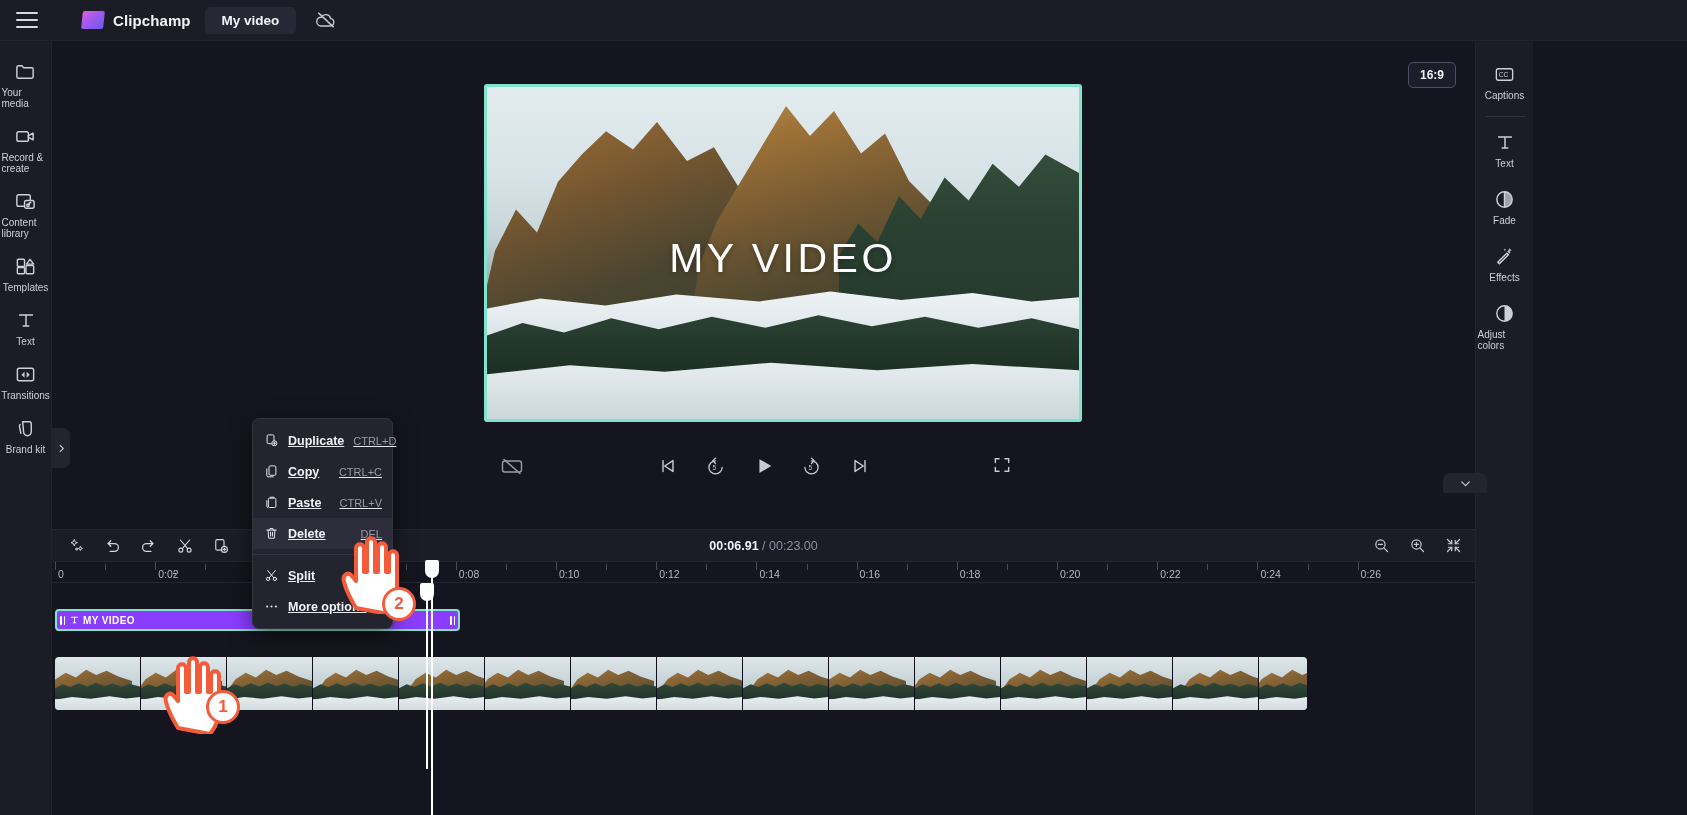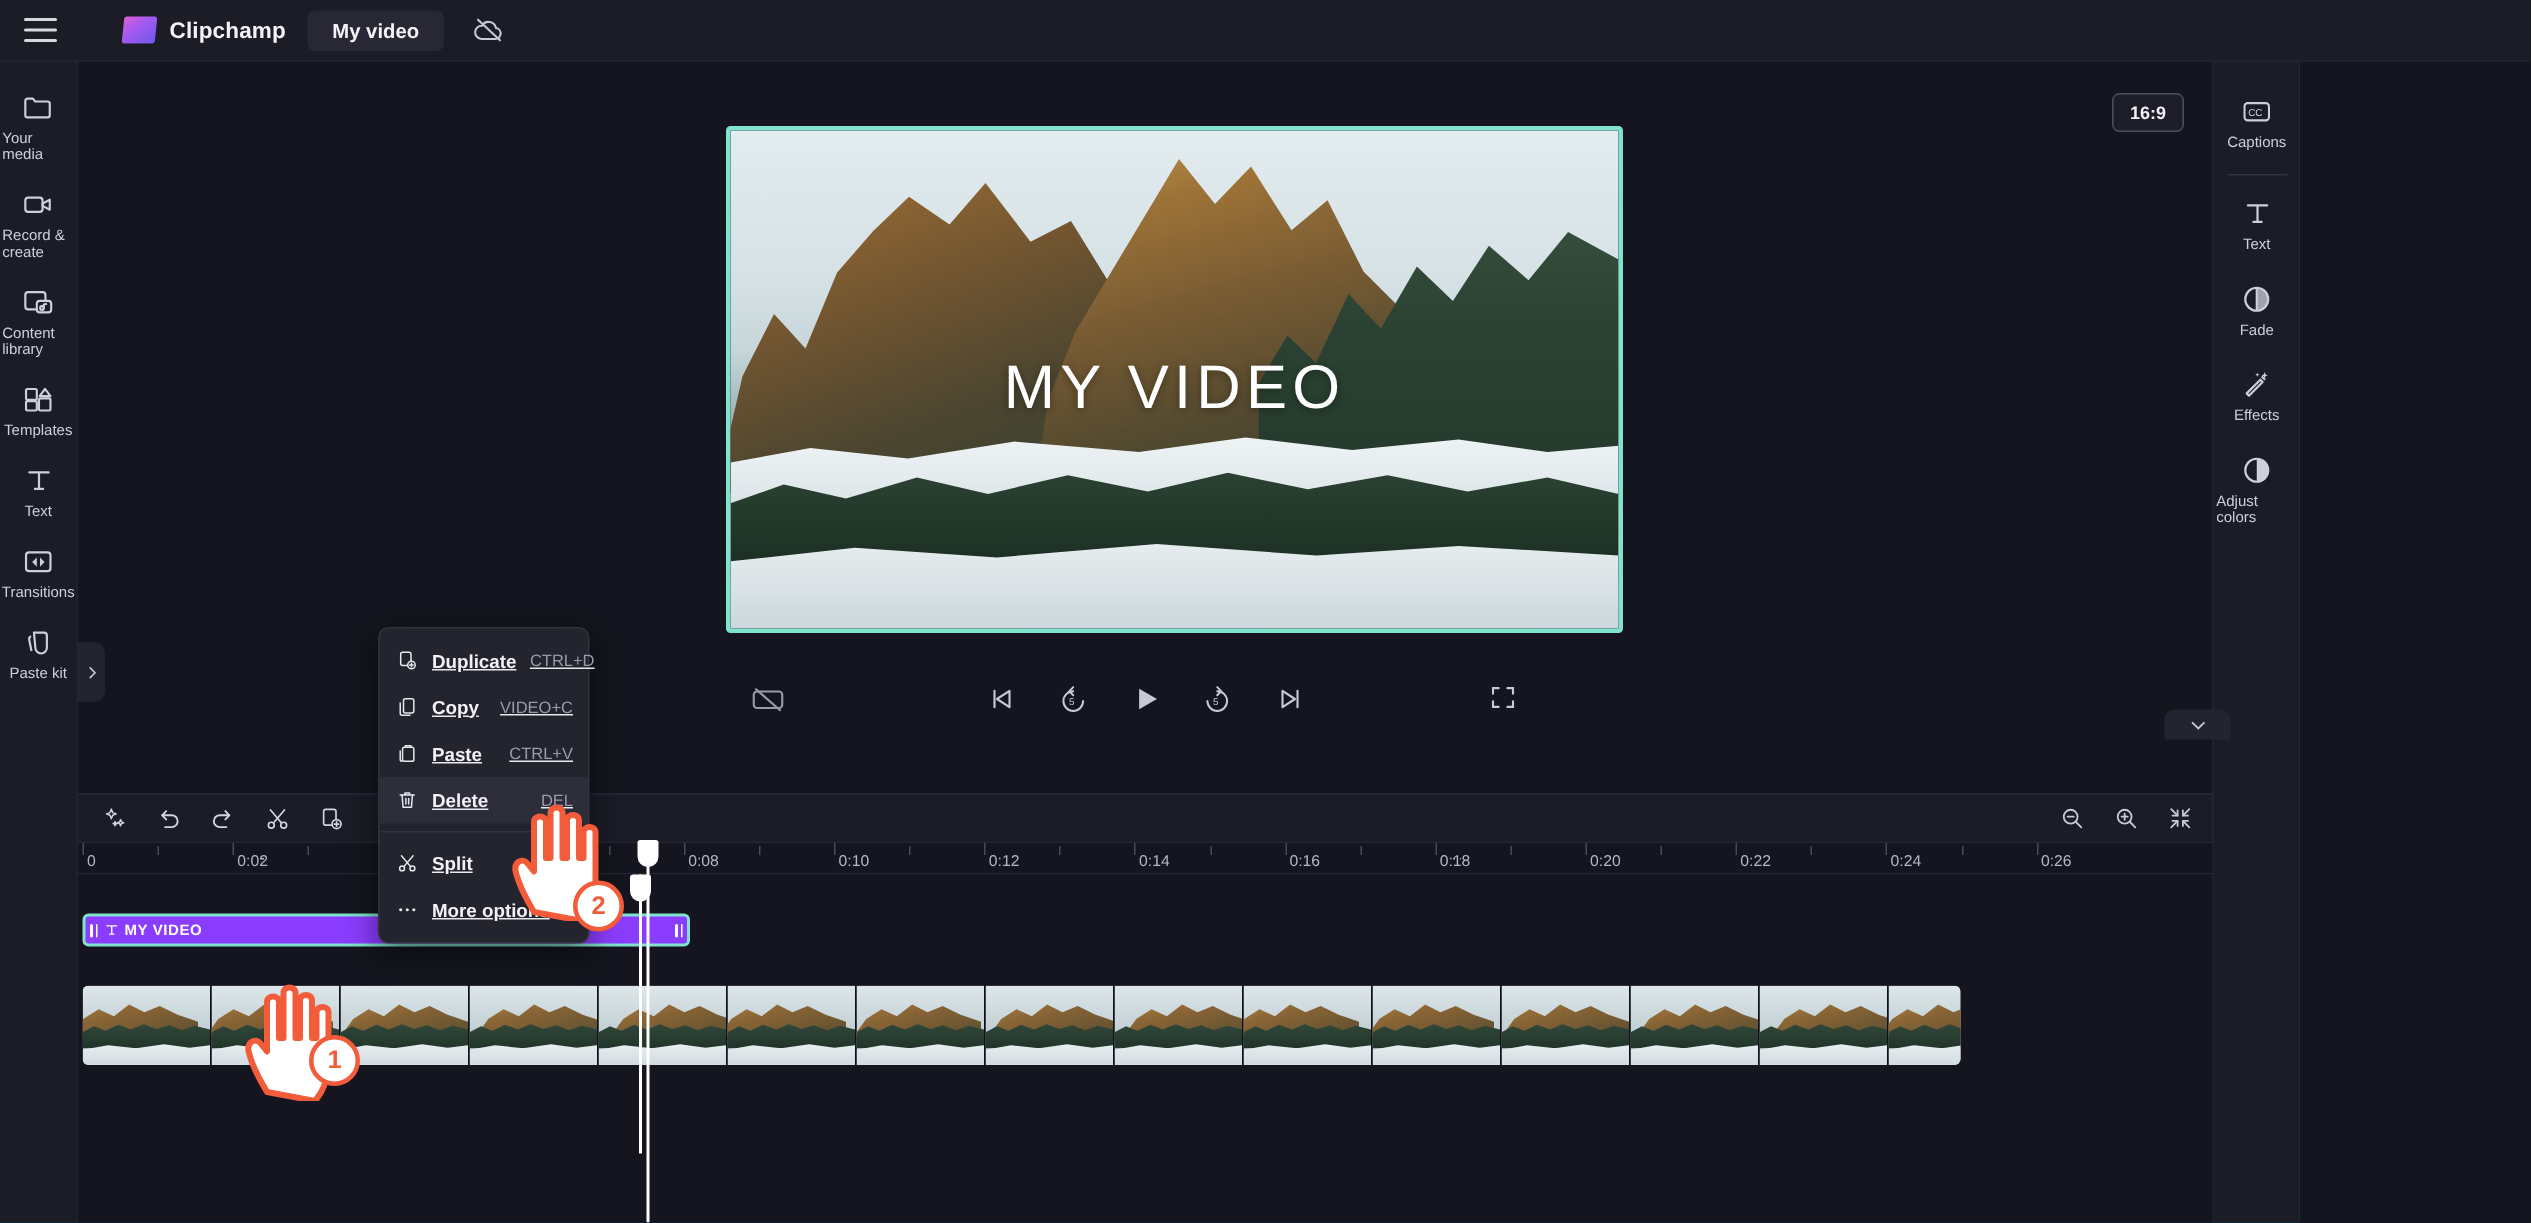--- a/index.html
+++ b/index.html
@@ -315,21 +315,21 @@
       </span>
       <span class="lbl">Transitions</span>
     </div>
     <div class="rail-item">
       <span class="rail-icon">
         <svg width="23" height="23" viewBox="0 0 24 24" fill="none" stroke="#cfcfdb" stroke-width="1.5" stroke-linejoin="round">
           <path d="M9 5h7a2 2 0 0 1 2 2v8.5c0 2.2-1.8 4-4 4s-4-1.8-4-4z"></path>
           <path d="M7 7.5c-1 .4-1.5 1.2-1.3 2.2l1.6 8"></path>
         </svg>
       </span>
-      <span class="lbl">Paste kit</span>
+      <span class="lbl">Brand kit</span>
     </div>
   </div>
 
   <div class="panel-collapse">
     <svg width="11" height="11" viewBox="0 0 24 24" fill="none" stroke="#c7c7d4" stroke-width="2.4" stroke-linecap="round">
       <path d="M9 5l7 7-7 7"></path>
     </svg>
   </div>
 
   <div class="right-rail">
@@ -487,20 +487,25 @@
             <path d="M8.4 15.6L18.2 4M15.6 15.6L5.8 4"></path>
           </svg>
         </div>
         <div class="tl-tool">
           <svg width="18" height="18" viewBox="0 0 24 24" fill="none" stroke="#d4d4df" stroke-width="1.5" stroke-linejoin="round">
             <rect x="5" y="3.5" width="11" height="14" rx="2"></rect>
             <circle cx="16.5" cy="16.5" r="4" fill="#1c1c27"></circle>
             <path d="M16.5 14.6v3.8M14.6 16.5h3.8" stroke-linecap="round"></path>
           </svg>
         </div>
+      </div>
+      <div class="tl-time">
+        <b>00:06.91</b>
+        <span>/</span>
+        <span>00:23.00</span>
       </div>
       <div class="tl-zoom">
         <div>
           <svg width="17" height="17" viewBox="0 0 24 24" fill="none" stroke="#c9c9d6" stroke-width="1.7" stroke-linecap="round">
             <circle cx="10.5" cy="10.5" r="6.5"></circle>
               <path d="M15.3 15.3L20.5 20.5M7.6 10.5h5.8"></path>
           </svg>
         </div>
         <div>
           <svg width="17" height="17" viewBox="0 0 24 24" fill="none" stroke="#c9c9d6" stroke-width="1.7" stroke-linecap="round">
@@ -682,21 +687,21 @@
         <span class="ctx-key">CTRL+D</span>
       </div>
       <div class="ctx-item">
         <span class="ctx-ico">
           <svg width="15" height="15" viewBox="0 0 24 24" fill="none" stroke="#e6e6ee" stroke-width="1.6" stroke-linejoin="round">
             <rect x="8" y="3" width="11" height="15" rx="2"></rect>
             <path d="M15.5 20.5h-9a2 2 0 0 1-2-2V7"></path>
           </svg>
         </span>
         <span class="ctx-lbl">Copy</span>
-        <span class="ctx-key">VIDEO+C</span>
+        <span class="ctx-key">CTRL+C</span>
       </div>
       <div class="ctx-item">
         <span class="ctx-ico">
           <svg width="15" height="15" viewBox="0 0 24 24" fill="none" stroke="#e6e6ee" stroke-width="1.6" stroke-linejoin="round">
             <rect x="7" y="5" width="12" height="15" rx="2"></rect>
             <path d="M10 5V3.5h6V5"></path>
             <path d="M4.5 8.5V18a2 2 0 0 0 2 2"></path>
           </svg>
         </span>
         <span class="ctx-lbl">Paste</span>

